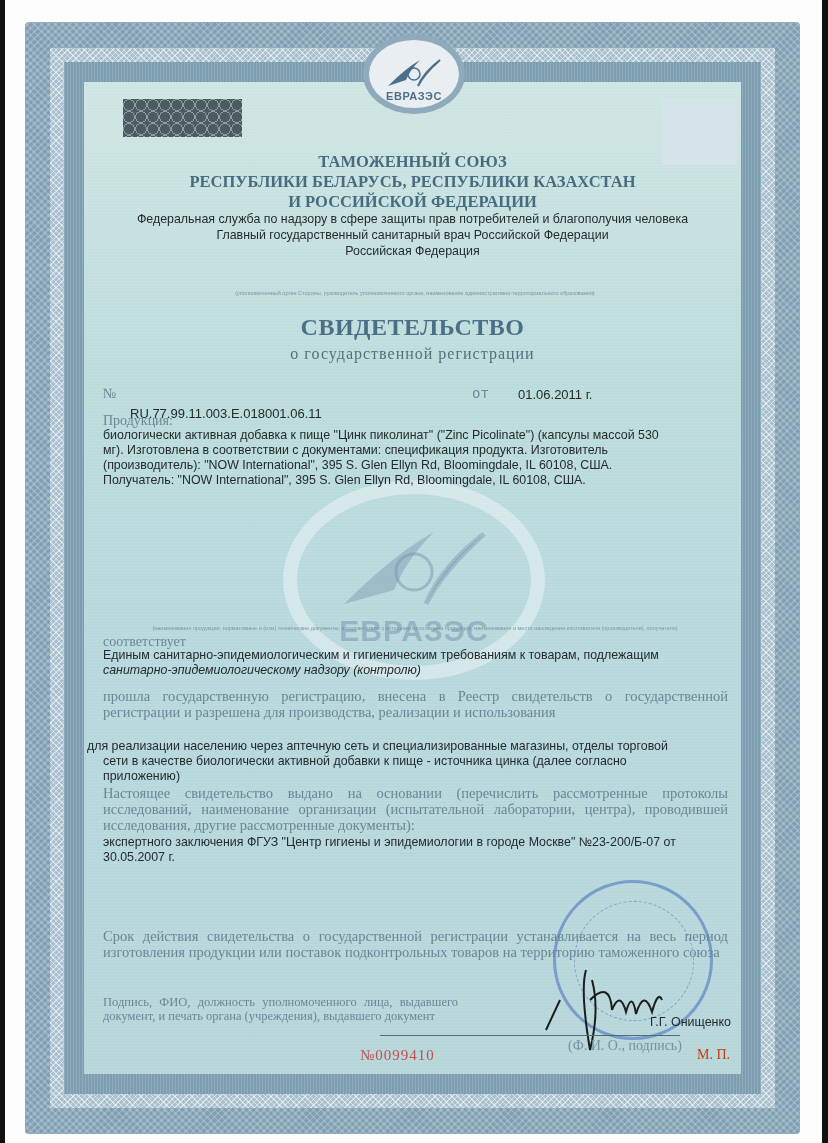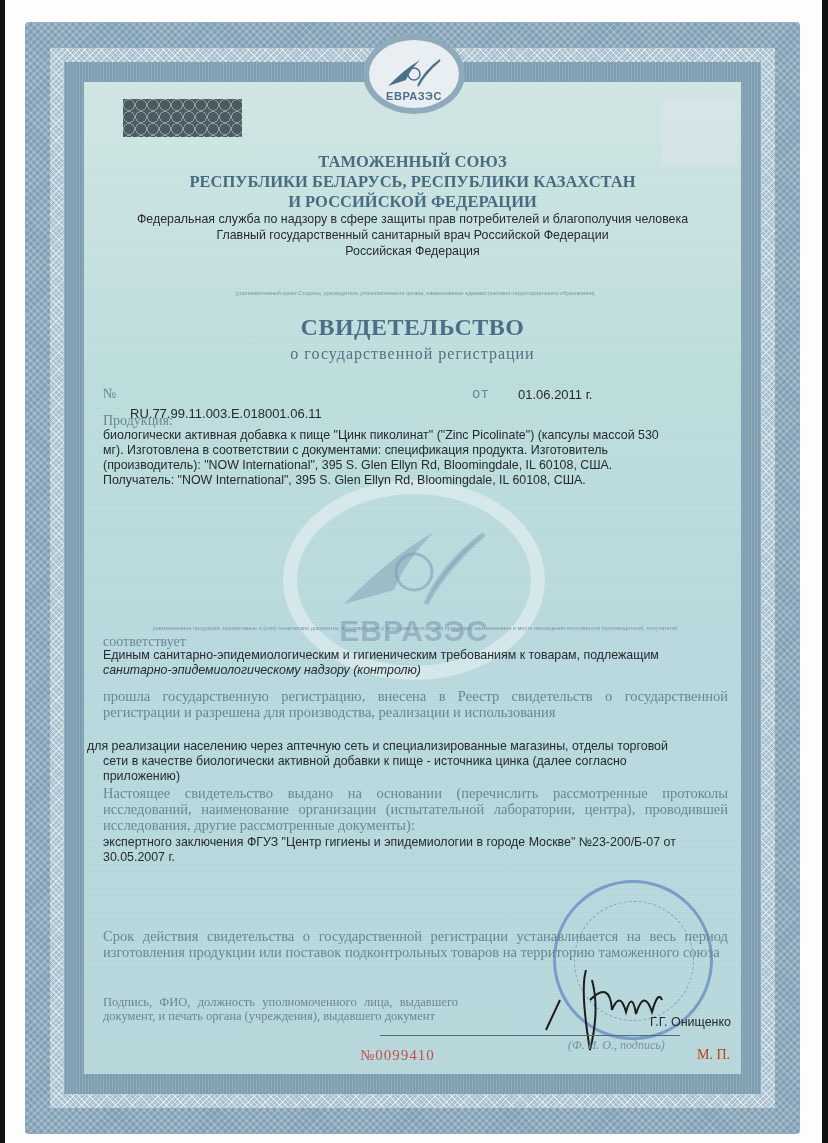--- a/index.html
+++ b/index.html
@@ -130,15 +130,15 @@
 
 <div class="t para-serif" style="left:103px; top:920px; width:625px;margin-top:8px;">Срок действия свидетельства о государственной регистрации устанавливается на весь период изготовления продукции или поставок подконтрольных товаров на территорию таможенного союза</div>
 
 <svg class="signature" viewBox="0 0 150 120">
   <path d="M6 90 L20 60 M46 30 Q40 50 50 110 Q60 70 52 40 M50 60 Q70 40 72 70 Q80 50 86 72 Q92 50 96 74 Q104 48 112 72 Q118 50 122 60" fill="none" stroke="#1d1d1d" stroke-width="2"></path>
 </svg>
 
 <div class="t serif" style="left:103px; top:995px; width:355px; font-size:12.5px; line-height:14px; text-align:justify; color:#6c8696;">Подпись, ФИО, должность уполномоченного лица, выдавшего документ, и печать органа (учреждения), выдавшего документ</div>
 <div class="t body" style="left:650px; top:1015px; font-size:12.5px;">Г.Г. Онищенко</div>
 <div class="sig-line"></div>
-<div class="t serif" style="left:568px; top:1038px; font-size:12px; color:#7890a0;font-style:italic;">(Ф. И. О., подпись)</div>
+<div class="t serif" style="left:568px; top:1038px; font-size:14px; color:#7890a0;">(Ф. И. О., подпись)</div>
 <div class="t serif serial">№0099410</div>
 <div class="t serif" style="left:697px; top:1047px; font-size:14px; color:#c2410c;">М. П.</div>
 
 </body></html>

